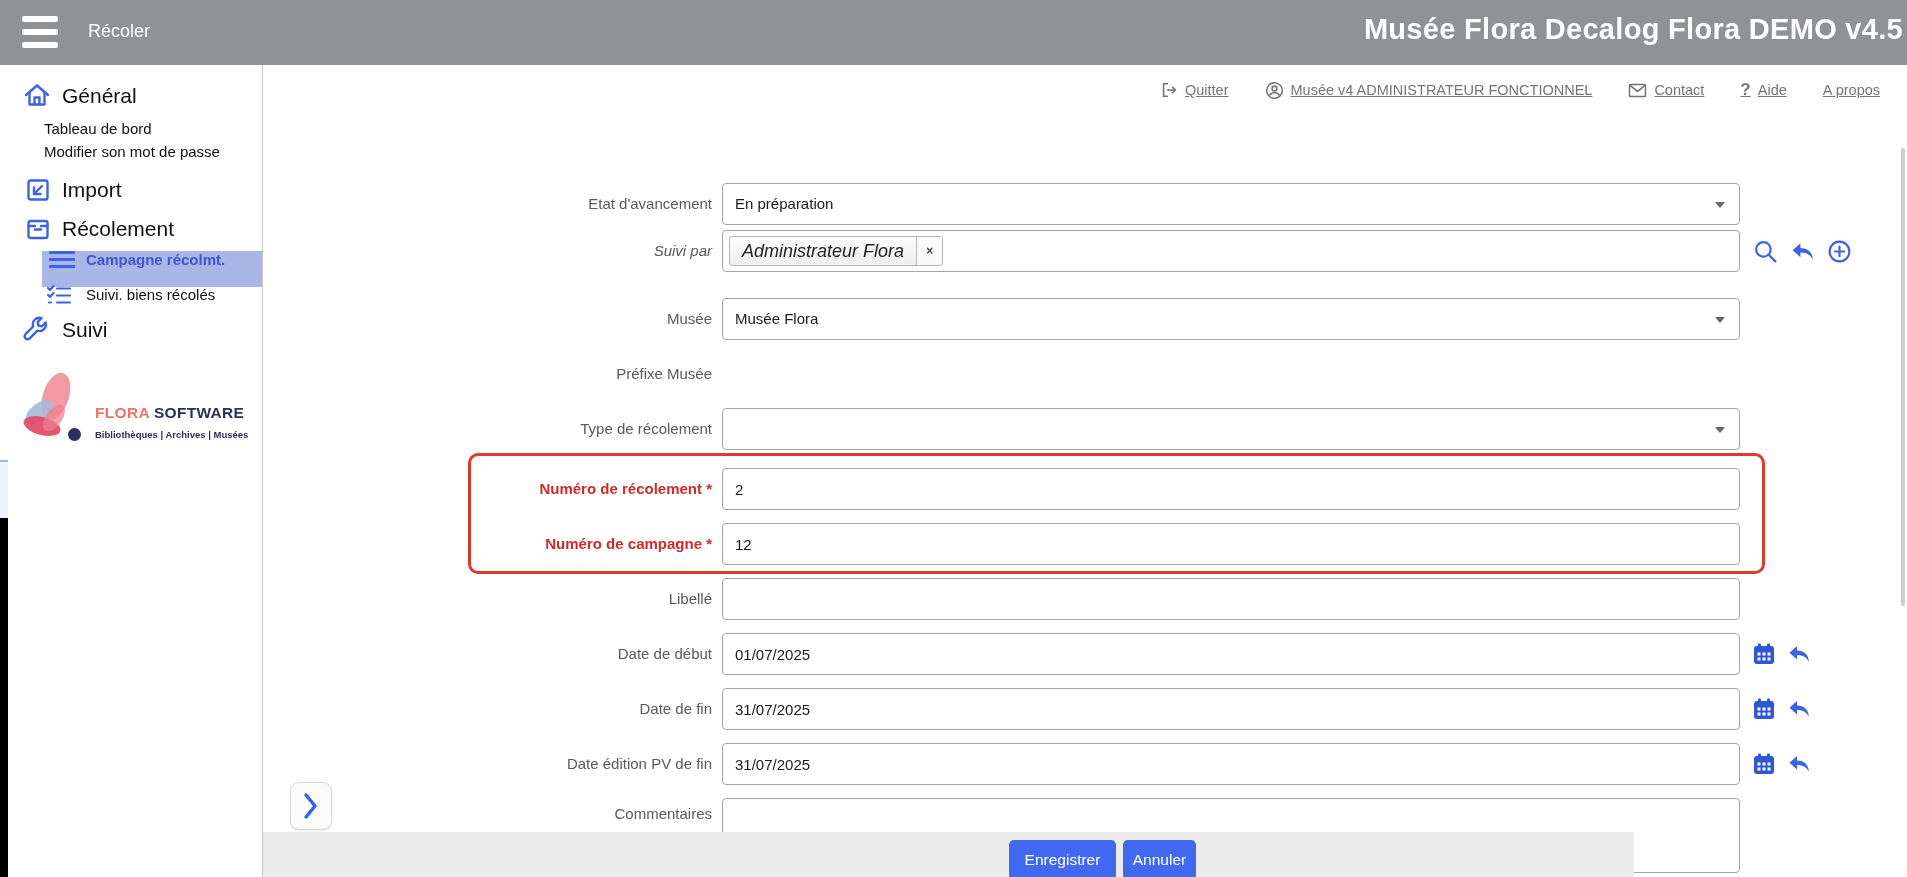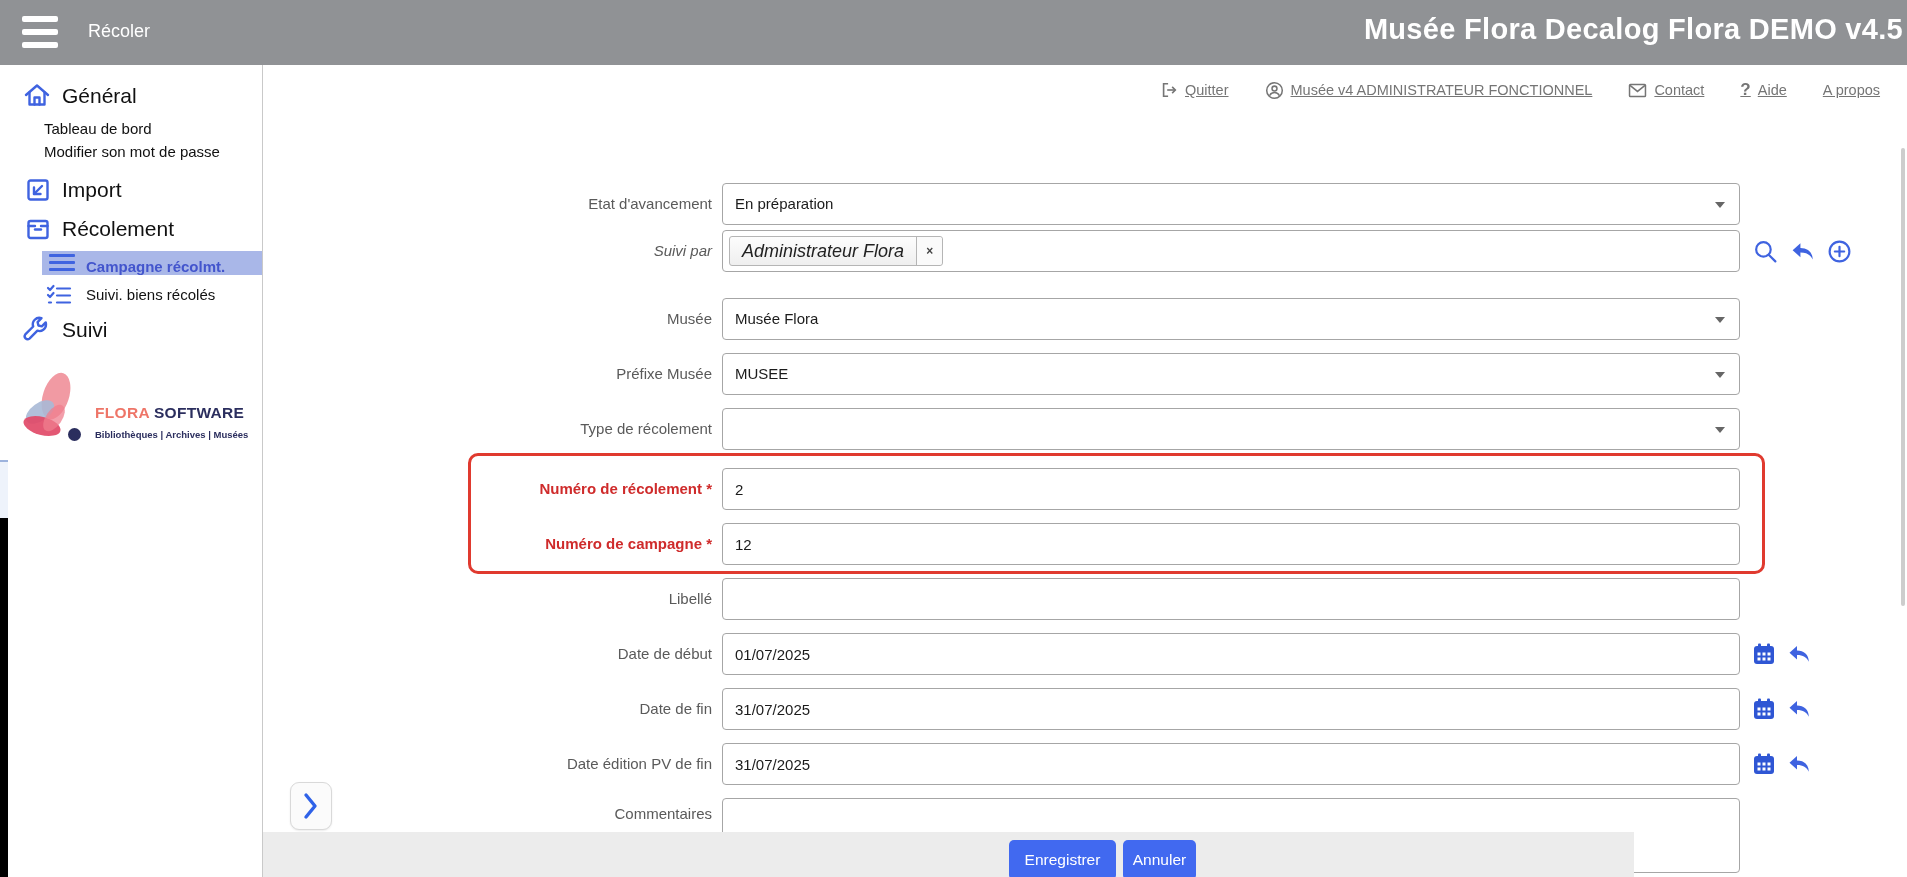--- a/index.html
+++ b/index.html
@@ -19,21 +19,21 @@
   .toplink { display:flex; align-items:center; gap:7px; cursor:pointer; }
   .toplink svg { flex:0 0 auto; }
   .qmark { font-size:17px; font-weight:700; color:#757575; }
 
   
   .sidebar-border { position:absolute; left:262px; top:65px; width:1px; height:812px; background:#c9c9c9; }
   .side-item { position:absolute; cursor:pointer; color:#111; }
   .side-l1 { font-size:21px; }
   .side-l2 { font-size:15px; }
   .icon-abs { position:absolute; }
-  .active-item { position:absolute; left:42px; top:251px; width:220px; height:24px; background:#a9b7e8; display:flex; align-items:flex-end; cursor:pointer; }
+  .active-item { position:absolute; left:42px; top:251px; width:220px; height:36px; background:#a9b7e8; display:flex; align-items:flex-start; cursor:pointer; }
   .active-item .bars { margin-left:7px; width:26px; }
   .active-item .bars div { height:3px; background:#3f63e0; border-radius:1px; margin-bottom:4px; }
   .active-label { margin-left:11px; color:#4355cd; font-weight:700; font-size:15px; white-space:nowrap; }
 
   .logo { position:absolute; left:0; top:370px; width:262px; height:80px; }
   .brand { position:absolute; left:95px; top:34px; font-size:15.5px; font-weight:700; letter-spacing:.3px; white-space:nowrap; }
   .brand .coral { color:#ee7568; }
   .brand .navy { color:#2b2e5e; }
   .tagline { position:absolute; left:95px; top:59px; font-size:9.5px; font-weight:700; color:#2b2e5e; white-space:nowrap; }
   .navy-dot { position:absolute; left:68px; top:58px; width:13px; height:13px; border-radius:50%; background:#2b2e5e; }
@@ -224,24 +224,20 @@
   <div class="row" style="top:298px;">
     <div class="lbl">Musée</div>
     <div class="fieldbox selectbox">
       <span class="value">Musée Flora</span>
       <span class="caret"></span>
     </div>
   </div>
 
   <div class="row" style="top:353px;">
     <div class="lbl">Préfixe Musée</div>
-    <div class="fieldbox selectbox">
-      <span class="value">MUSEE</span>
-      <span class="caret"></span>
-    </div>
   </div>
 
   <div class="row" style="top:408px;">
     <div class="lbl">Type de récolement</div>
     <div class="fieldbox selectbox">
       <span class="value"></span>
       <span class="caret"></span>
     </div>
   </div>
 

